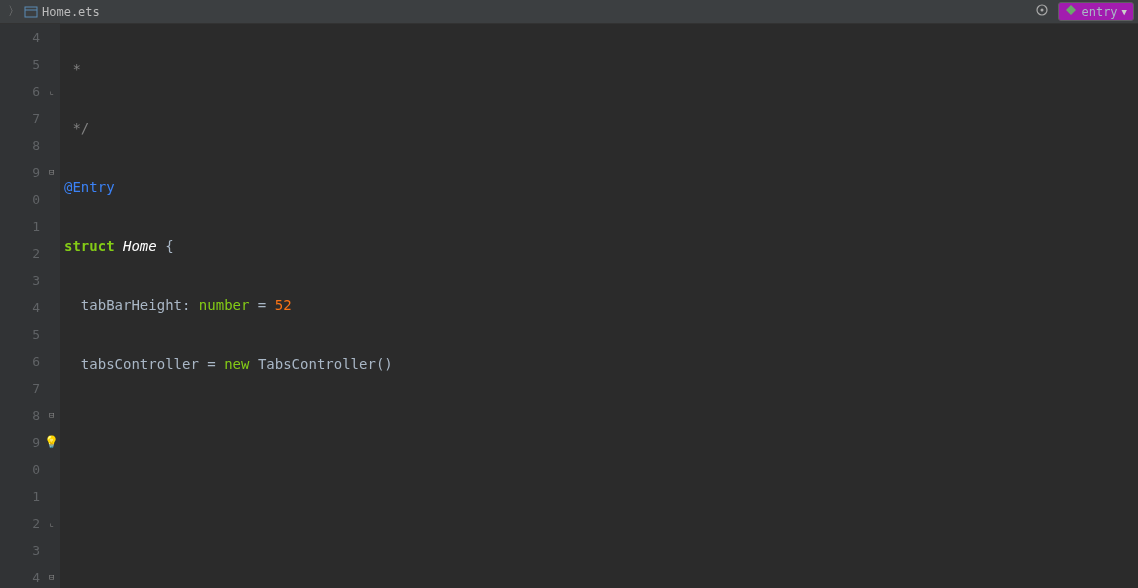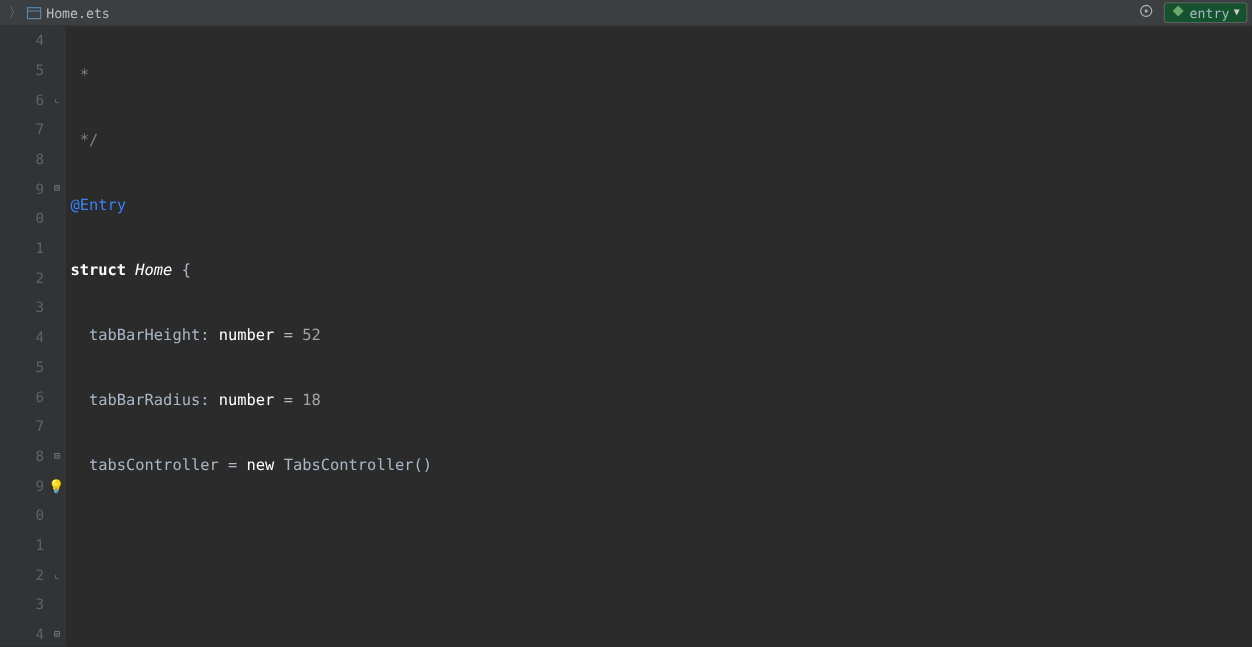--- a/index.html
+++ b/index.html
@@ -45,21 +45,21 @@
       align-items: center;
       gap: 8px;
     }
     .crosshair-icon {
       color: #aaa;
       cursor: pointer;
     }
     .entry-dropdown {
       display: flex;
       align-items: center;
-      background-color: #14532d;
+      background-color: #a21caf;
       border: 1px solid #5e6060;
       border-radius: 3px;
       padding: 1px 6px;
       font-size: 12px;
       cursor: pointer;
       gap: 4px;
     }
     .entry-arrow {
       font-size: 9px;
       color: #ccc;
@@ -105,24 +105,24 @@
     }
     .line {
       height: 27px;
       line-height: 27px;
     }
     .gutter-line {
       height: 27px;
       line-height: 27px;
     }
     .c-comment { color: #808080; }
-    .c-keyword { color: #ffffff; }
+    .c-keyword { color: #84cc16; }
     .c-decorator { color: #3b82f6; }
     .c-struct { color: #ffffff; font-style: italic; }
-    .c-number { color: #a3a3a3; }
+    .c-number { color: #f97316; }
     .c-white { color: #a9b7c6; }
     .bold { font-weight: bold; }
   </style>
 </head>
 <body>
 
 <div class="top-bar">
   <div class="breadcrumb">
     <span class="breadcrumb-sep">〉</span>
     <span class="file-icon">
@@ -185,21 +185,20 @@
     <span class="fold-mark" style="top:494px">⌞</span>
     <span class="fold-mark" style="top:548px">⊟</span>
   </div>
 
   <div class="code-content">
     <div class="line"><span class="c-comment"> *</span></div>
     <div class="line"><span class="c-comment"> */</span></div>
     <div class="line"><span class="c-decorator">@Entry</span></div>
     <div class="line"><span class="c-keyword bold">struct</span><span class="c-struct"> Home </span><span class="c-white">{</span></div>
     <div class="line"><span class="c-white">  tabBarHeight: </span><span class="c-keyword">number</span><span class="c-white"> = </span><span class="c-number">52</span></div>
-    <div class="line"><span class="c-white">  tabBarRadius: </span><span class="c-keyword">number</span><span class="c-white"> = </span><span class="c-number">18</span></div>
     <div class="line"><span class="c-white">  tabsController = </span><span class="c-keyword">new</span><span class="c-white"> TabsController()</span></div>
     <div class="line"></div>
     
     
     
     
     
     
     
     

